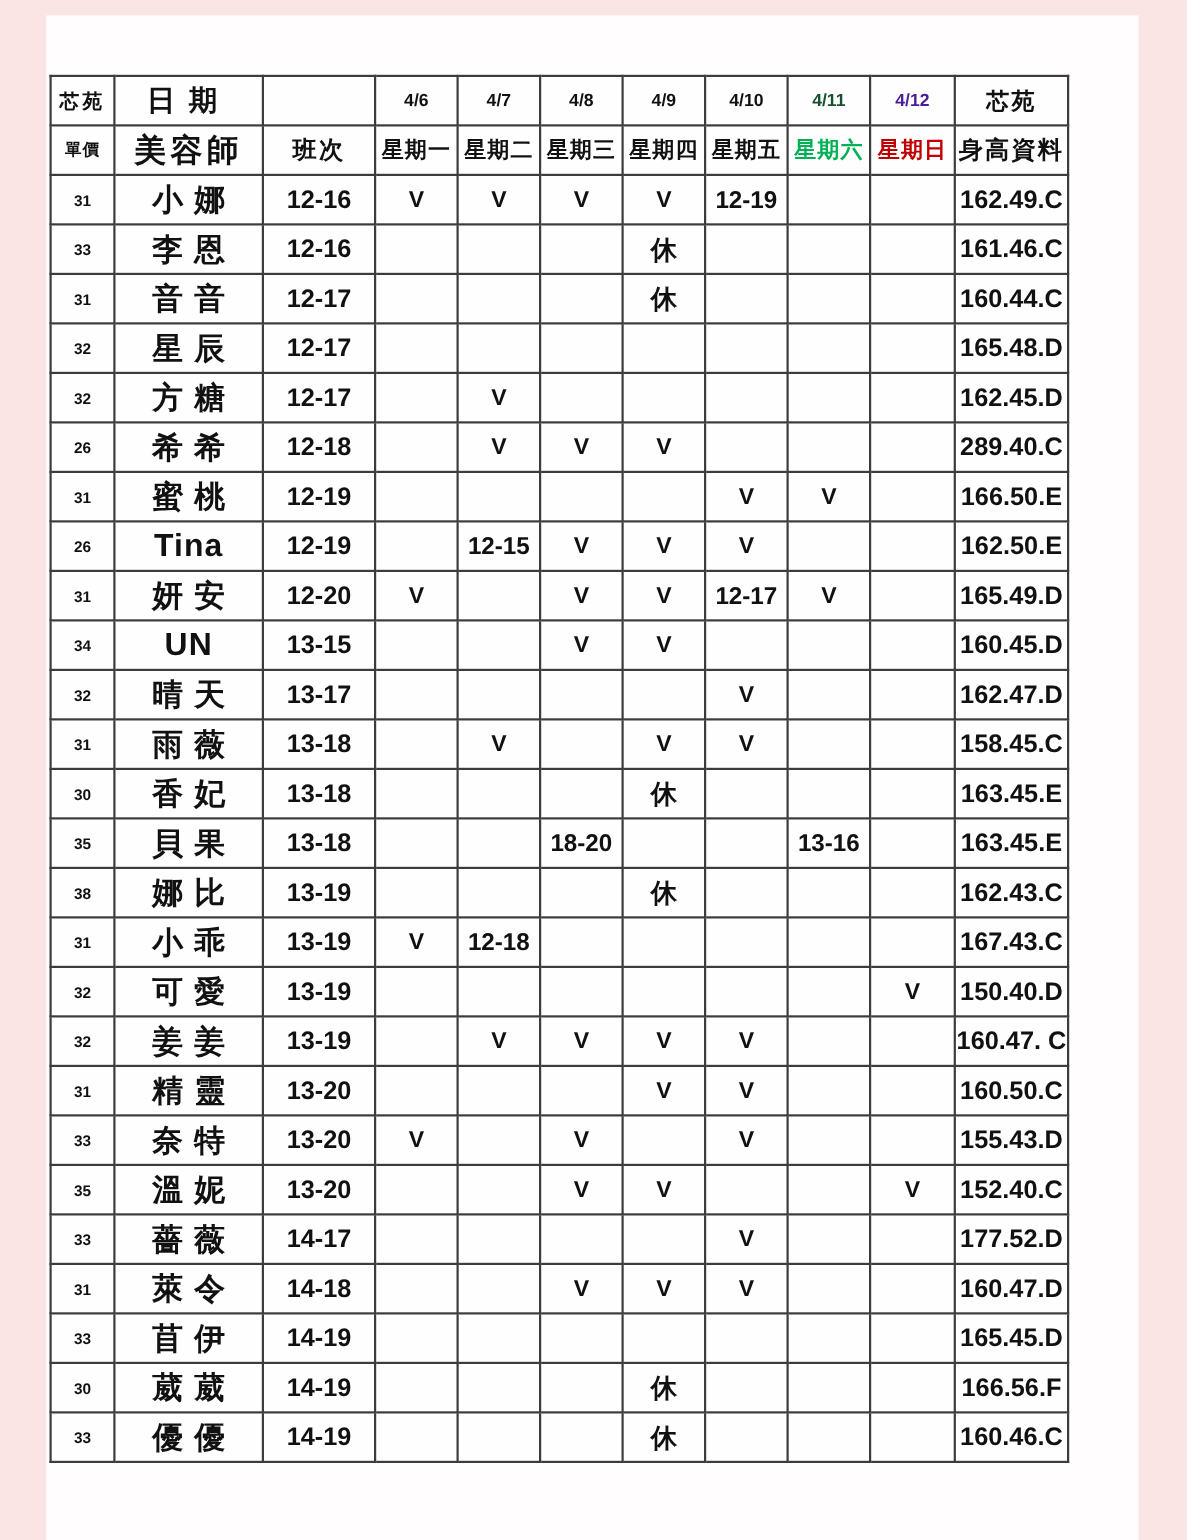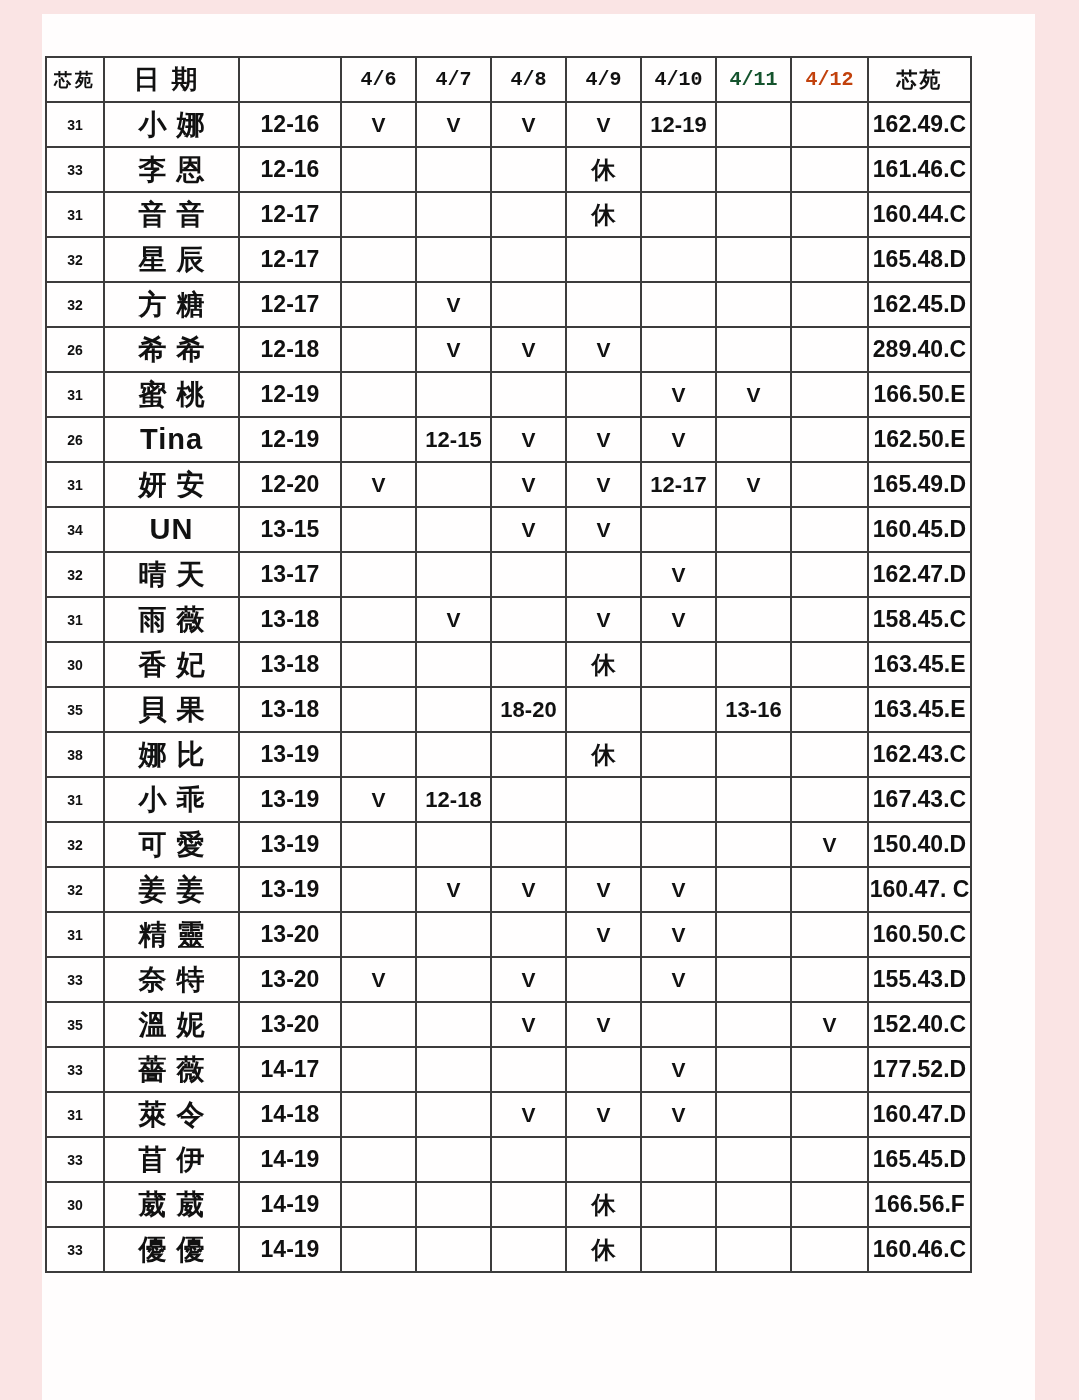--- a/index.html
+++ b/index.html
@@ -6,40 +6,40 @@
   body{
     width:1079px;height:1400px;position:relative;overflow:hidden;
     background:#fae4e4;
     font-family:"Liberation Sans",sans-serif;
   }
   .panel{
     position:absolute;left:42px;top:14px;width:993px;height:1386px;
     background:#fffdfd;
   }
   table.schedule{
-    position:absolute;left:45px;top:56px;
+    position:absolute;left:45px;top:68px;
     border-collapse:collapse;table-layout:fixed;
     background:#fffefe;
   }
   .schedule td,.schedule th{
     border:2px solid #3c3c3c;
     height:43px;padding:0;margin:0;
     text-align:center;vertical-align:middle;
     overflow:hidden;white-space:nowrap;
     font-weight:700;color:#111;
   }
   
   .corner-left{color:#2fca7b;font-size:18px;letter-spacing:3px;}
   .unit-label{color:#00a14e;font-size:15px;letter-spacing:1px;}
   .date-label{color:#17375e;font-size:26px;letter-spacing:12px;}
   .stylist-label{color:#2e9bd5;font-size:29px;letter-spacing:4px;}
   .shift-label{color:#7030a0;font-size:22px;letter-spacing:2px;}
-  .date-head{font-size:20px;color:#111;font-family:Liberation Mono, monospace;}
+  .date-head{font-size:16px;color:#111;}
   .date-head.green{color:#14532d;}
-  .date-head.red{color:#c2410c;}
+  .date-head.red{color:#4c1d95;}
   .weekday{font-size:20px;color:#17375e;letter-spacing:1px;}
   .weekday.green{color:#00b054;}
   .weekday.red{color:#c00000;}
   .corner-right{color:#17375e;font-size:21px;text-align:left;padding-left:8px;letter-spacing:2px;}
   .height-label{color:#17375e;font-size:22px;text-align:left;padding-left:8px;letter-spacing:2px;}
   
   .price{color:#d42c2c;font-size:14px;}
   .name{color:#17375e;font-size:28px;letter-spacing:10px;text-indent:10px;}
   .name.latin{font-family:Liberation Sans, sans-serif;letter-spacing:1px;text-indent:0;font-size:29px;font-weight:600;}
   .shift{color:#7030a0;font-size:23px;}
@@ -74,20 +74,33 @@
       <th></th>
       <th class="date-head">4/6</th>
       <th class="date-head">4/7</th>
       <th class="date-head">4/8</th>
       <th class="date-head">4/9</th>
       <th class="date-head">4/10</th>
       <th class="date-head green">4/11</th>
       <th class="date-head red">4/12</th>
       <th class="corner-right">芯苑</th>
     </tr>
+    <tr>
+      <th class="unit-label">單價</th>
+      <th class="stylist-label">美容師</th>
+      <th class="shift-label">班次</th>
+      <th class="weekday">星期一</th>
+      <th class="weekday">星期二</th>
+      <th class="weekday">星期三</th>
+      <th class="weekday">星期四</th>
+      <th class="weekday">星期五</th>
+      <th class="weekday green">星期六</th>
+      <th class="weekday red">星期日</th>
+      <th class="height-label">身高資料</th>
+    </tr>
   </thead>
   <tbody id="schedule-body">
       <tr>
         <td class="price">31</td>
         <td class="name">小娜</td>
         <td class="shift">12-16</td>
         <td class="v">V</td>
         <td class="v">V</td>
         <td class="v">V</td>
         <td class="v">V</td>

